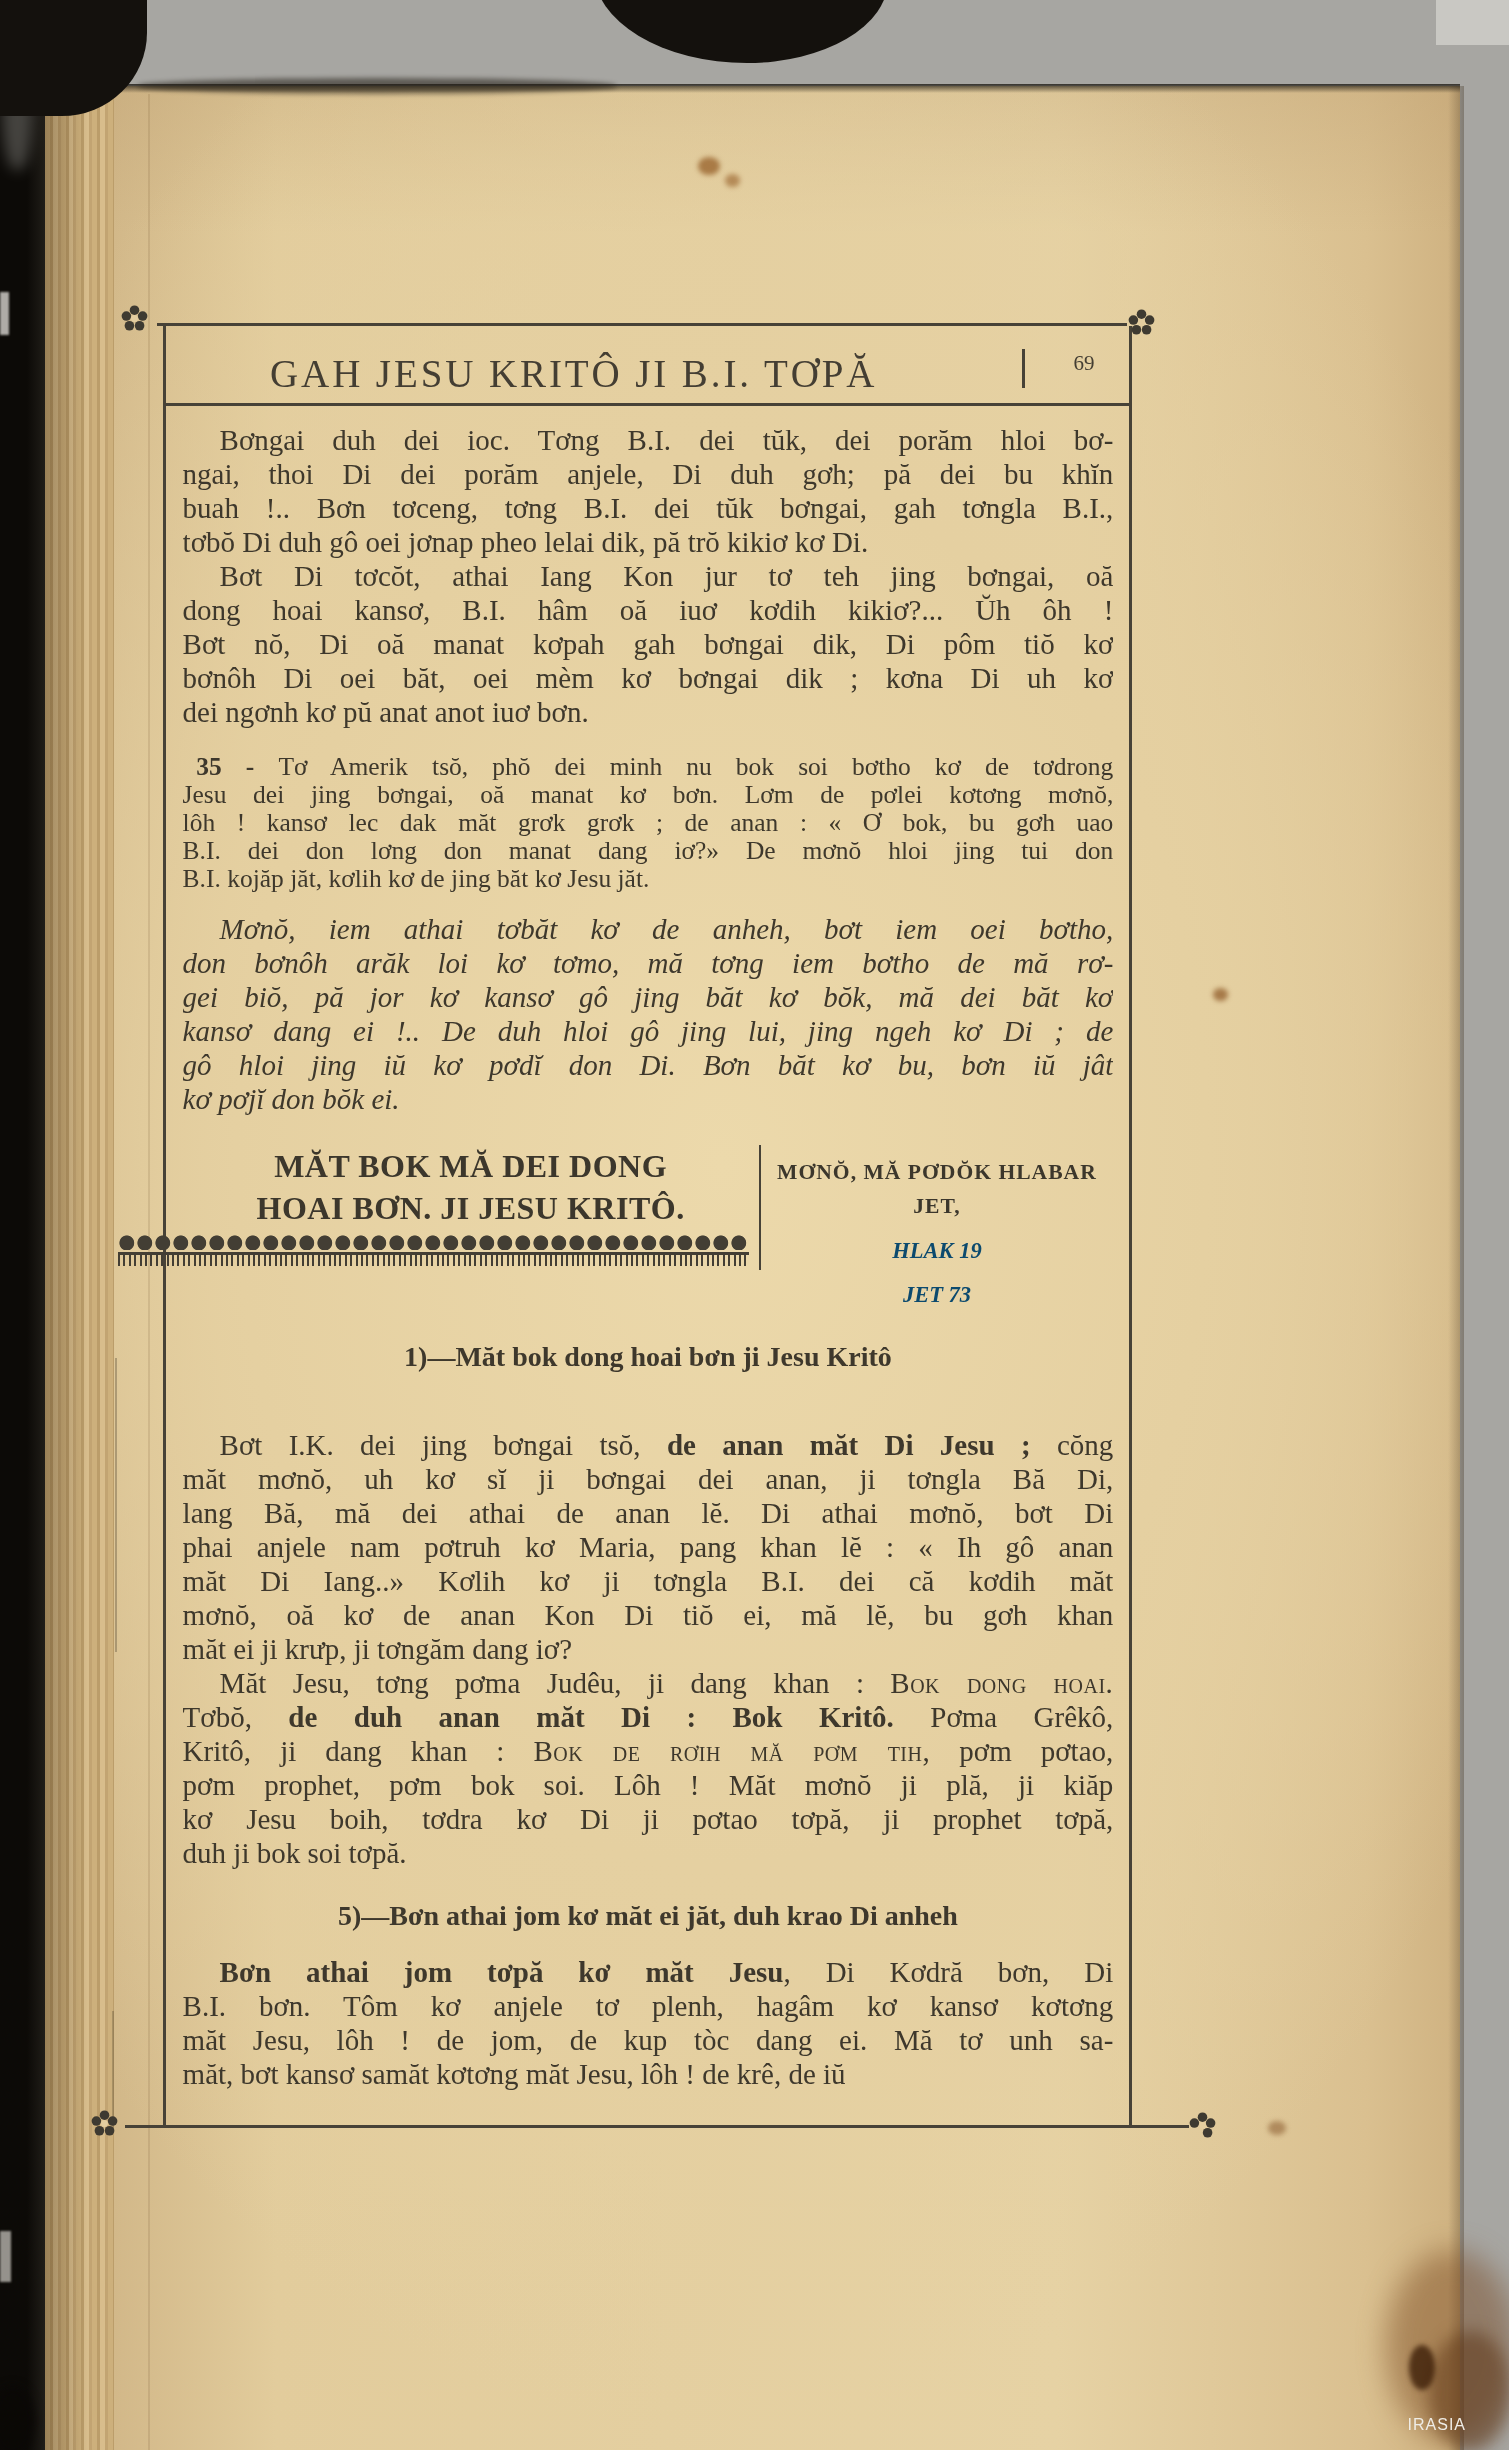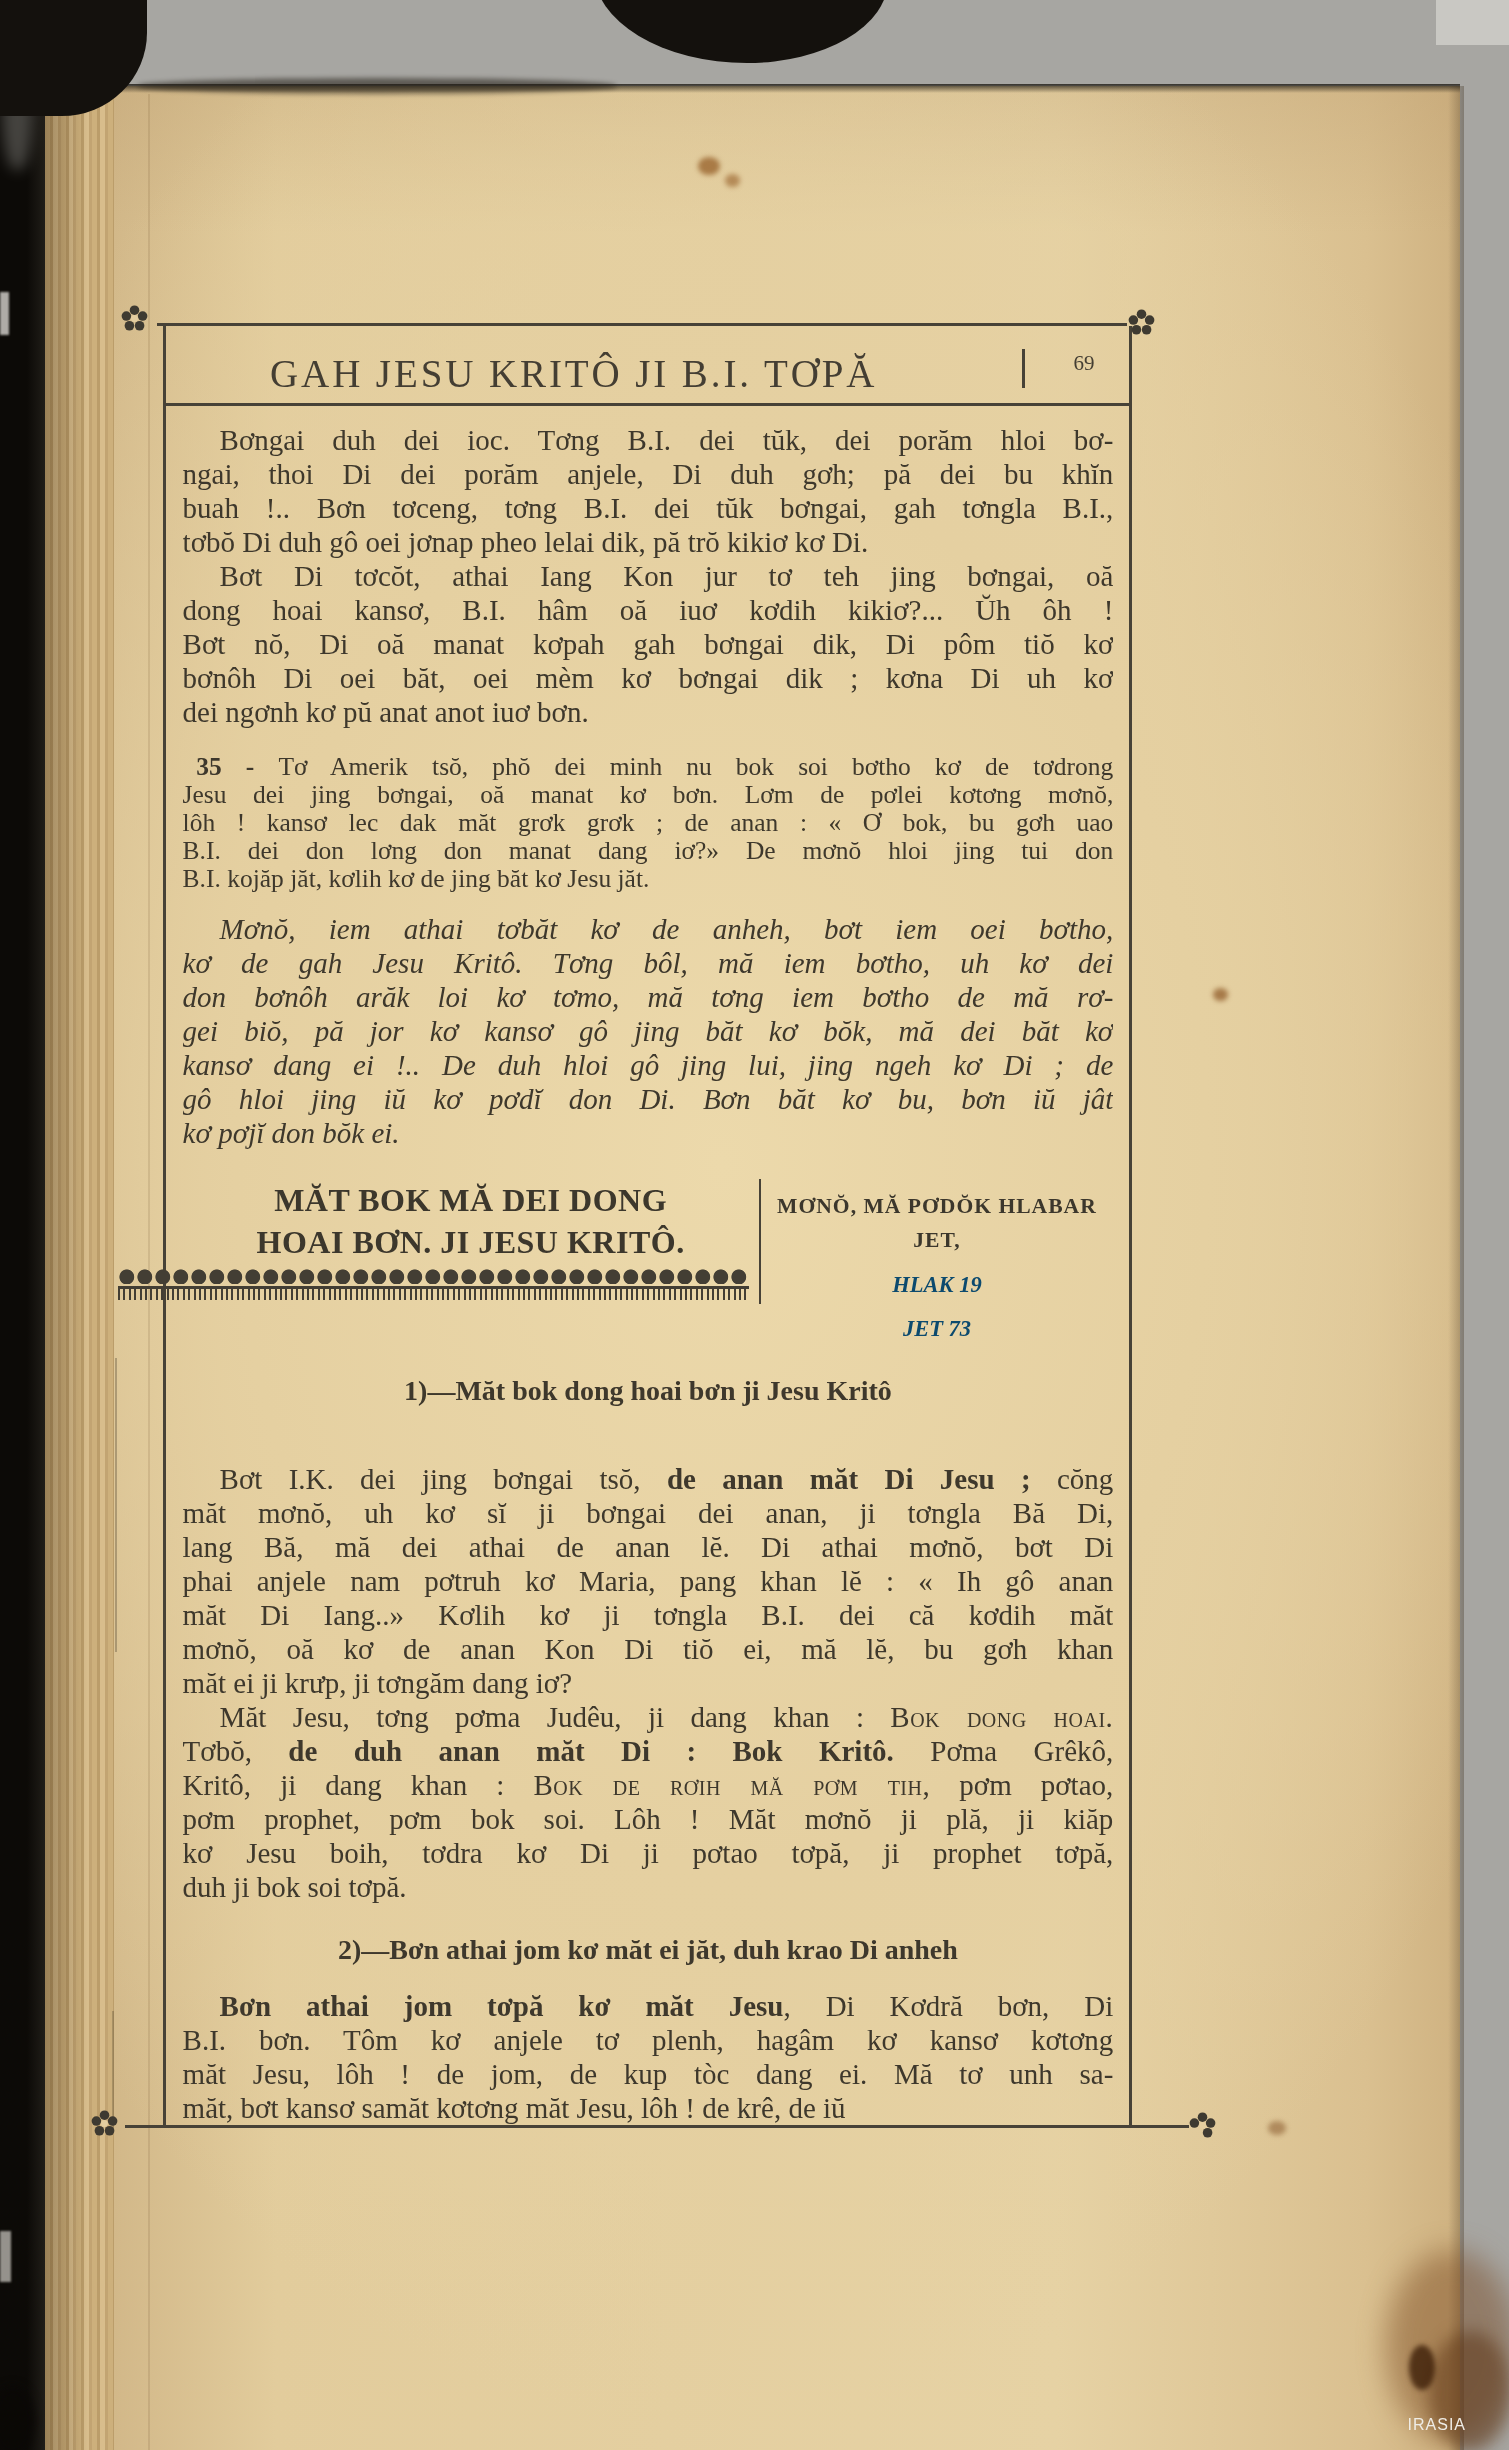--- a/index.html
+++ b/index.html
@@ -189,21 +189,20 @@
       </div>
       <div class="blk note">
         <div class="line first"><span class="seg-b">35 - </span><span class="seg">Tơ Amerik tsŏ, phŏ dei minh nu bok soi bơtho kơ de tơdrong</span></div>
         <div class="line"><span class="seg">Jesu dei jing bơngai, oă manat kơ bơn. Lơm de pơlei kơtơng mơnŏ,</span></div>
         <div class="line"><span class="seg">lôh ! kansơ lec dak măt grơk grơk ;  de anan : « Ơ bok, bu gơh uao</span></div>
         <div class="line"><span class="seg">B.I. dei don lơng don manat dang iơ?»  De mơnŏ  hloi jing  tui don</span></div>
         <div class="line last"><span class="seg">B.I. kojăp jăt, kơlih kơ de jing băt kơ Jesu jăt.</span></div>
       </div>
       <div class="blk italic">
         <div class="line first"><span class="seg">Mơnŏ, iem athai tơbăt kơ de anheh, bơt iem oei bơtho,</span></div>
-        <div class="line"><span class="seg">kơ de gah Jesu Kritô. Tơng bôl, mă iem bơtho, uh kơ dei</span></div>
         <div class="line"><span class="seg">don bơnôh arăk loi kơ tơmo, mă tơng iem bơtho de mă rơ-</span></div>
         <div class="line"><span class="seg">gei biŏ, pă jor kơ kansơ gô jing băt kơ bŏk, mă dei băt kơ</span></div>
         <div class="line"><span class="seg">kansơ dang ei !.. De duh hloi gô jing lui, jing ngeh kơ Di ; de</span></div>
         <div class="line"><span class="seg">gô hloi jing iŭ kơ pơdĭ don Di. Bơn băt kơ bu, bơn iŭ jât</span></div>
         <div class="line last"><span class="seg">kơ pơjĭ don bŏk ei.</span></div>
       </div>
       <div class="blk columns">
         <div class="sh-left">
           <div class="sh-line">MĂT BOK MĂ DEI DONG</div>
           <div class="sh-line">HOAI BƠN. JI JESU KRITÔ.</div>
@@ -229,21 +228,21 @@
         <div class="line last"><span class="seg">măt ei ji krưp, ji tơngăm dang iơ?</span></div>
       </div>
       <div class="blk para">
         <div class="line first"><span class="seg">Măt Jesu, tơng pơma Judêu, ji dang khan : </span><span class="seg-sc">Bok dong hoai.</span></div>
         <div class="line"><span class="seg">Tơbŏ, </span><span class="seg-b">de duh anan măt Di : Bok Kritô.</span><span class="seg"> Pơma Grêkô,</span></div>
         <div class="line"><span class="seg">Kritô, ji dang khan : </span><span class="seg-sc">Bok de rơih mă pơm tih,</span><span class="seg"> pơm pơtao,</span></div>
         <div class="line"><span class="seg">pơm prophet, pơm bok soi. Lôh ! Măt mơnŏ ji plă, ji kiăp</span></div>
         <div class="line"><span class="seg">kơ Jesu boih, tơdra kơ Di ji pơtao tơpă, ji prophet tơpă,</span></div>
         <div class="line last"><span class="seg">duh ji bok soi tơpă.</span></div>
       </div>
-      <div class="h2">2)—Bơn athai jom kơ măt ei jăt, duh krao Di anheh</div>
+      <div class="h2">5)—Bơn athai jom kơ măt ei jăt, duh krao Di anheh</div>
       <div class="blk para">
         <div class="line first"><span class="seg-b">Bơn athai jom tơpă kơ măt Jesu</span><span class="seg">, Di Kơdră bơn, Di</span></div>
         <div class="line"><span class="seg">B.I. bơn. Tôm kơ anjele tơ plenh, hagâm kơ kansơ kơtơng</span></div>
         <div class="line"><span class="seg">măt Jesu, lôh ! de jom, de kup tòc dang ei. Mă tơ unh sa-</span></div>
         <div class="line last"><span class="seg">măt, bơt kansơ samăt kơtơng măt Jesu, lôh ! de krê, de iŭ</span></div>
       </div>
     </div>
 
   <div class="stain st1"></div>
   <div class="stain st2"></div>

